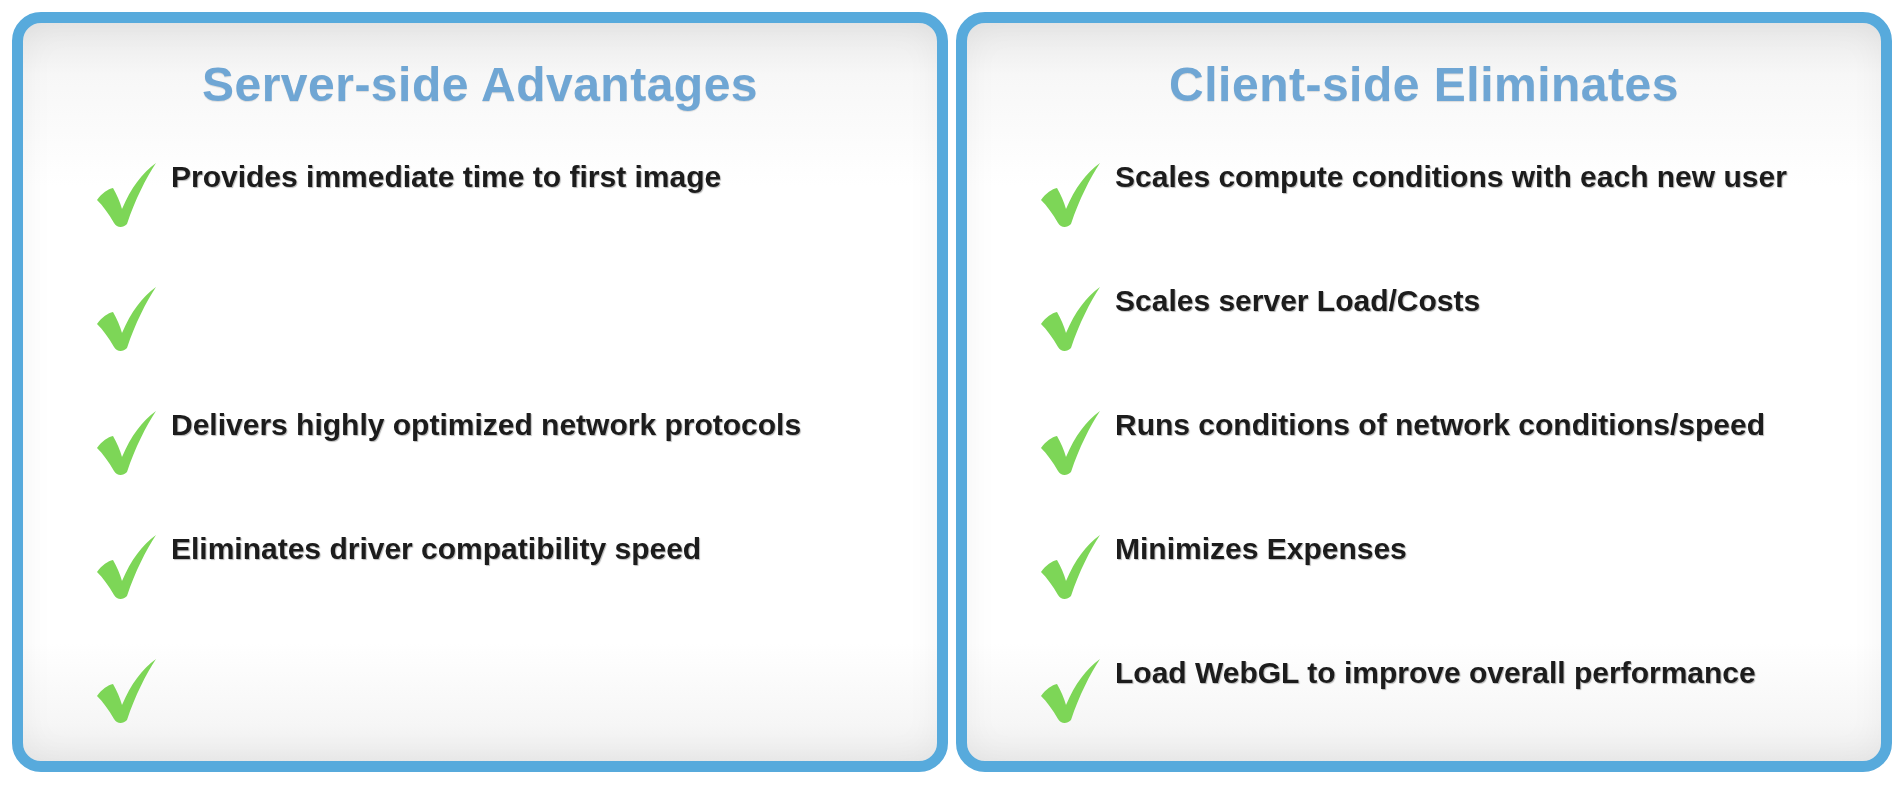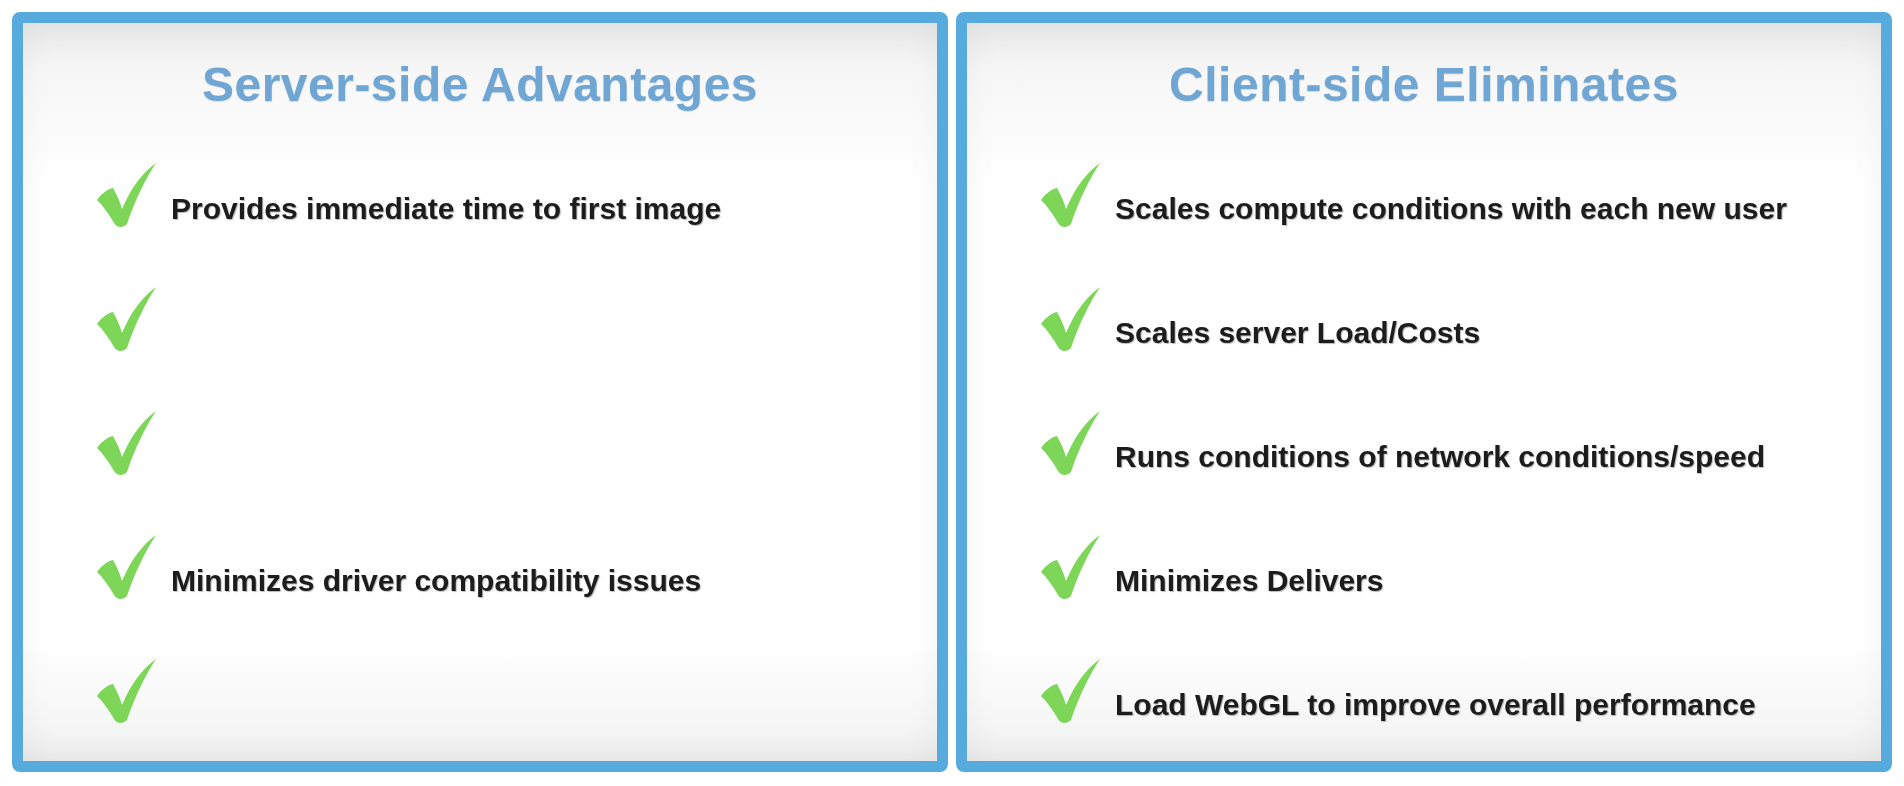--- a/index.html
+++ b/index.html
@@ -18,21 +18,21 @@
   .wrap {
     display: flex;
     gap: 8px;
     padding: 12px 12px 14px 12px;
     width: 100%; height: 100%;
   }
   .panel {
     flex: 1 1 0;
     height: 760px;
     border: 11px solid var(--frame-blue);
-    border-radius: 8px;
+    border-radius: 29px;
     background:
       linear-gradient(180deg,
         #e9e9e9 0%, #f7f7f7 7%, #ffffff 22%,
         #ffffff 84%, #f6f6f6 95%, #ededed 100%);
     box-shadow: inset 0 0 34px rgba(0,0,0,0.05);
     padding-top: 34px;
     overflow: hidden;
   }
   .panel-title {
     text-align: center;
@@ -43,21 +43,21 @@
     text-shadow: 0 1px 1px rgba(0,0,0,0.12);
   }
   .items {
     margin: 48px 40px 0 66px;
     display: flex;
     flex-direction: column;
     gap: 52px;
   }
   .item {
     display: flex;
-    align-items: flex-end;
+    align-items: flex-start;
     height: 72px;
   }
   .check {
     width: 72px; height: 72px;
     flex: 0 0 72px;
     color: var(--check-green);
   }
   .item-label {
     margin-left: 10px;
     padding-bottom: 6px;
@@ -84,26 +84,27 @@
       </div>
       <div class="item">
         <svg class="check" viewBox="0 0 72 72" aria-hidden="true">
             <path fill="currentColor" d="M8 40 C13 33 19 29 24 28 C28 35 31 42 33 49 C42 28 53 13 67 3 C57 18 46 40 38 64 C34 68 28 68 25 63 C20 54 14 46 8 40 Z"></path>
           </svg>
       </div>
       <div class="item">
         <svg class="check" viewBox="0 0 72 72" aria-hidden="true">
             <path fill="currentColor" d="M8 40 C13 33 19 29 24 28 C28 35 31 42 33 49 C42 28 53 13 67 3 C57 18 46 40 38 64 C34 68 28 68 25 63 C20 54 14 46 8 40 Z"></path>
           </svg>
+        <span class="item-label">Delivers highly optimized network protocols</span>
       </div>
       <div class="item">
         <svg class="check" viewBox="0 0 72 72" aria-hidden="true">
             <path fill="currentColor" d="M8 40 C13 33 19 29 24 28 C28 35 31 42 33 49 C42 28 53 13 67 3 C57 18 46 40 38 64 C34 68 28 68 25 63 C20 54 14 46 8 40 Z"></path>
           </svg>
-        <span class="item-label">Minimizes driver compatibility issues</span>
+        <span class="item-label">Eliminates driver compatibility speed</span>
       </div>
       <div class="item">
         <svg class="check" viewBox="0 0 72 72" aria-hidden="true">
             <path fill="currentColor" d="M8 40 C13 33 19 29 24 28 C28 35 31 42 33 49 C42 28 53 13 67 3 C57 18 46 40 38 64 C34 68 28 68 25 63 C20 54 14 46 8 40 Z"></path>
           </svg>
       </div>
     </div>
   </section>
 
   <section class="panel">
@@ -124,21 +125,21 @@
       <div class="item">
         <svg class="check" viewBox="0 0 72 72" aria-hidden="true">
             <path fill="currentColor" d="M8 40 C13 33 19 29 24 28 C28 35 31 42 33 49 C42 28 53 13 67 3 C57 18 46 40 38 64 C34 68 28 68 25 63 C20 54 14 46 8 40 Z"></path>
           </svg>
         <span class="item-label">Runs conditions of network conditions/speed</span>
       </div>
       <div class="item">
         <svg class="check" viewBox="0 0 72 72" aria-hidden="true">
             <path fill="currentColor" d="M8 40 C13 33 19 29 24 28 C28 35 31 42 33 49 C42 28 53 13 67 3 C57 18 46 40 38 64 C34 68 28 68 25 63 C20 54 14 46 8 40 Z"></path>
           </svg>
-        <span class="item-label">Minimizes Delivers</span>
+        <span class="item-label">Minimizes Expenses</span>
       </div>
       <div class="item">
         <svg class="check" viewBox="0 0 72 72" aria-hidden="true">
             <path fill="currentColor" d="M8 40 C13 33 19 29 24 28 C28 35 31 42 33 49 C42 28 53 13 67 3 C57 18 46 40 38 64 C34 68 28 68 25 63 C20 54 14 46 8 40 Z"></path>
           </svg>
         <span class="item-label">Load WebGL to improve overall performance</span>
       </div>
     </div>
   </section>
 

